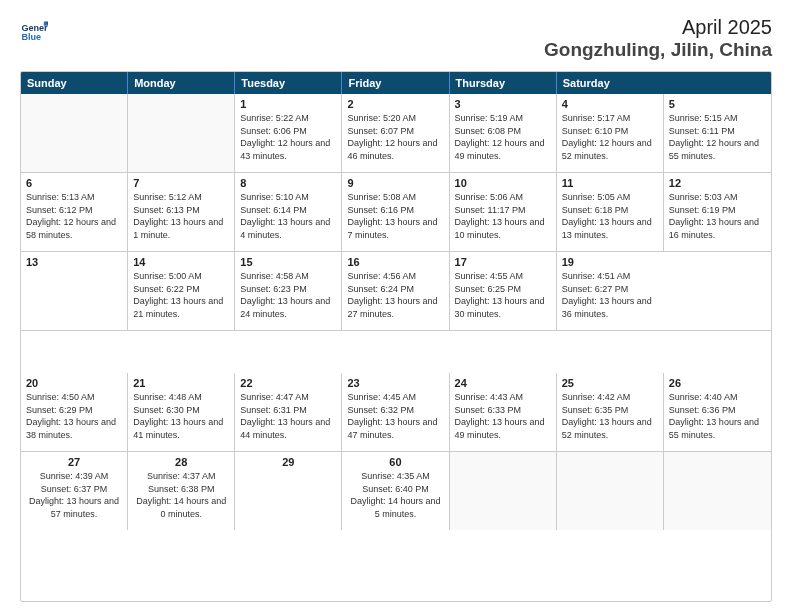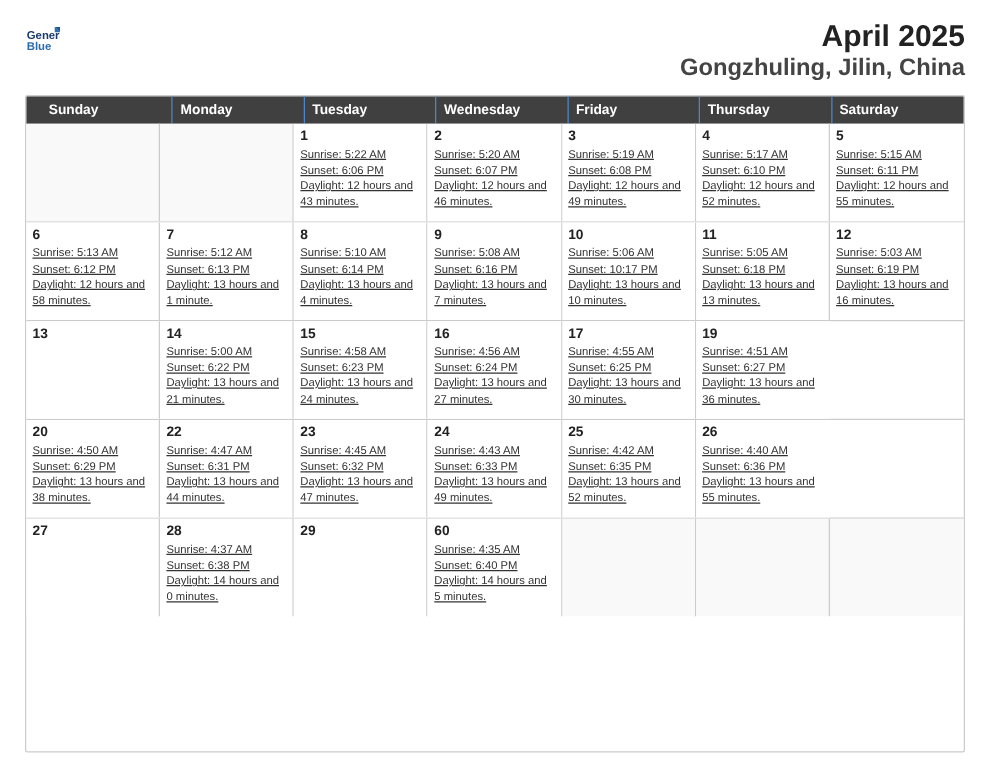--- a/index.html
+++ b/index.html
@@ -29,40 +29,39 @@
       gap: 4px;
     }
     .logo-icon {
       width: 28px;
       height: 28px;
     }
     .title-block {
       text-align: right;
     }
     .title-block h1 {
-      font-size: 24px;
+      font-size: 20px;
       color: #222;
-      font-weight: bold;
+      font-weight: normal;
     }
     .title-block h2 {
       font-size: 19px;
       color: #444;
       font-weight: bold;
     }
     .calendar {
       flex: 1;
       border: 1px solid #ccc;
       border-radius: 2px;
       overflow: hidden;
     }
     .cal-header-row {
       display: grid;
       grid-template-columns: repeat(7, 1fr);
-      background: #404040;
-      padding-left: 12px;
+      background: #0c4a6e;
     }
     .cal-header-cell {
       color: #fff;
       font-size: 11px;
       font-weight: bold;
       padding: 5px 6px;
       text-align: left;
       border-right: 1px solid #4a86c8;
     }
     .cal-header-cell:last-child { border-right: none; }
@@ -92,27 +91,26 @@
       font-size: 11px;
       font-weight: bold;
       color: #222;
       margin-bottom: 2px;
       display: block;
     }
     .cal-cell .info {
       font-size: 9px;
       color: #333;
       line-height: 1.4;
-      text-decoration: underline;
     }
     .week-row-1 .cal-cell { min-height: 78px; }
     .week-row-2 .cal-cell { min-height: 78px; }
     .week-row-3 .cal-cell { min-height: 78px; }
-    .week-row-4 .cal-cell { min-height: 78px; }
-    .week-row-5 .cal-cell { min-height: 78px; }
+    .week-row-4 .cal-cell { min-height: 78px; margin-top: 42px; }
+    .week-row-5 .cal-cell { min-height: 78px; text-align: center; }
   </style>
 </head>
 <body>
 
 <div class="page">
   <div class="header">
     <div class="logo">
       <svg class="logo-icon" viewBox="0 0 40 40">
         <text x="2" y="22" font-size="13" font-weight="bold" fill="#1a3a6b" font-family="Arial">General</text>
         <text x="2" y="34" font-size="13" font-weight="bold" fill="#2b6cb0" font-family="Arial">Blue</text>
@@ -124,21 +122,20 @@
       <h1>April 2025</h1>
       <h2>Gongzhuling, Jilin, China</h2>
     </div>
   </div>
 
   <div class="calendar">
     <div class="cal-header-row">
       <div class="cal-header-cell">Sunday</div>
       <div class="cal-header-cell">Monday</div>
       <div class="cal-header-cell">Tuesday</div>
-      <div class="cal-header-cell">Wednesday</div>
       <div class="cal-header-cell">Friday</div>
       <div class="cal-header-cell">Thursday</div>
       <div class="cal-header-cell">Saturday</div>
     </div>
     <div class="cal-body" id="cal-body">
     <div class="cal-week week-row-1">
           <div class="cal-cell empty"></div>
           <div class="cal-cell empty"></div>
           <div class="cal-cell">
             <span class="day-num">1</span>
@@ -201,21 +198,21 @@
           <div class="cal-cell">
             <span class="day-num">9</span>
             <div class="info">Sunrise: 5:08 AM
 Sunset: 6:16 PM
 Daylight: 13 hours
 and 7 minutes.</div>
           </div>
           <div class="cal-cell">
             <span class="day-num">10</span>
             <div class="info">Sunrise: 5:06 AM
-Sunset: 10:17 PM
+Sunset: 11:17 PM
 Daylight: 13 hours
 and 10 minutes.</div>
           </div>
           <div class="cal-cell">
             <span class="day-num">11</span>
             <div class="info">Sunrise: 5:05 AM
 Sunset: 6:18 PM
 Daylight: 13 hours
 and 13 minutes.</div>
           </div>
@@ -269,20 +266,27 @@
         </div>
         <div class="cal-week week-row-4">
           <div class="cal-cell">
             <span class="day-num">20</span>
             <div class="info">Sunrise: 4:50 AM
 Sunset: 6:29 PM
 Daylight: 13 hours
 and 38 minutes.</div>
           </div>
           <div class="cal-cell">
+            <span class="day-num">21</span>
+            <div class="info">Sunrise: 4:48 AM
+Sunset: 6:30 PM
+Daylight: 13 hours
+and 41 minutes.</div>
+          </div>
+          <div class="cal-cell">
             <span class="day-num">22</span>
             <div class="info">Sunrise: 4:47 AM
 Sunset: 6:31 PM
 Daylight: 13 hours
 and 44 minutes.</div>
           </div>
           <div class="cal-cell">
             <span class="day-num">23</span>
             <div class="info">Sunrise: 4:45 AM
 Sunset: 6:32 PM
@@ -307,20 +311,24 @@
             <span class="day-num">26</span>
             <div class="info">Sunrise: 4:40 AM
 Sunset: 6:36 PM
 Daylight: 13 hours
 and 55 minutes.</div>
           </div>
         </div>
         <div class="cal-week week-row-5">
           <div class="cal-cell">
             <span class="day-num">27</span>
+            <div class="info">Sunrise: 4:39 AM
+Sunset: 6:37 PM
+Daylight: 13 hours
+and 57 minutes.</div>
           </div>
           <div class="cal-cell">
             <span class="day-num">28</span>
             <div class="info">Sunrise: 4:37 AM
 Sunset: 6:38 PM
 Daylight: 14 hours
 and 0 minutes.</div>
           </div>
           <div class="cal-cell">
             <span class="day-num">29</span>

